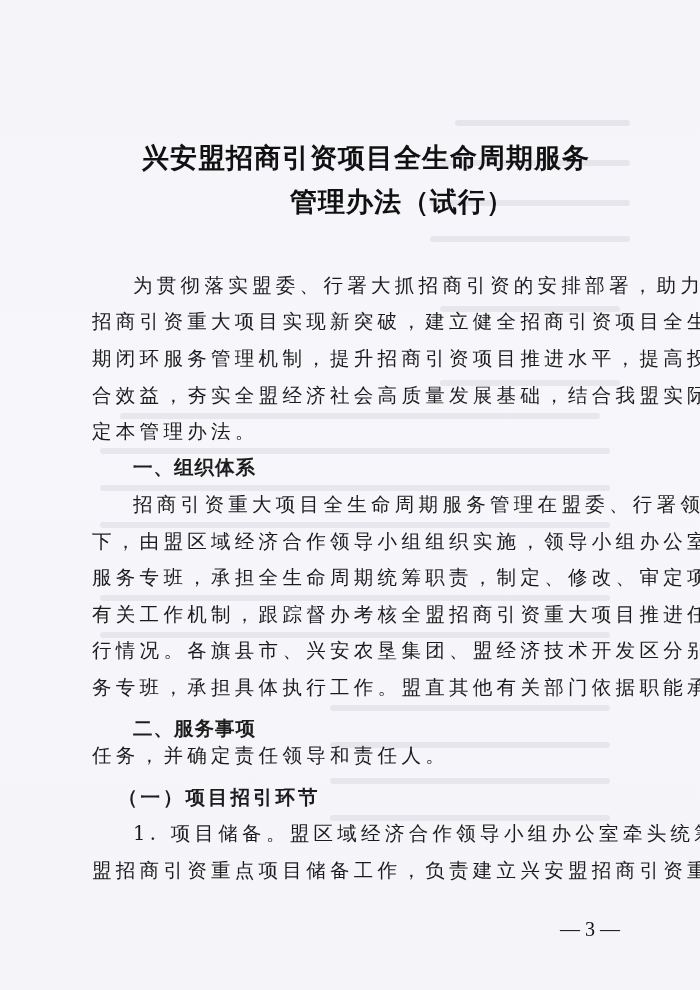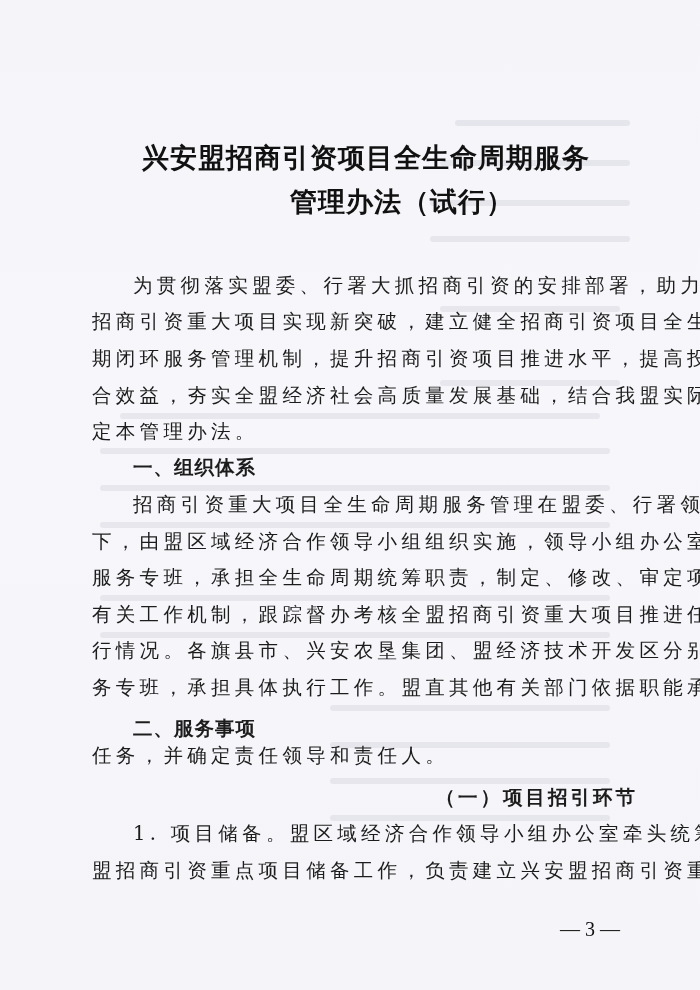--- a/index.html
+++ b/index.html
@@ -27,21 +27,21 @@
     position: absolute; left: 92px; width: 520px;
     font-size: 19.5px; line-height: 36px; height: 36px;
     white-space: nowrap; letter-spacing: 4.3px;
     color: #1c1c1c;
   }
   .line.indent { left: 133px; width: 480px; }
   .heading {
     font-family: Liberation Serif, serif;
     font-weight: bold; letter-spacing: 1px;
   }
-  .sub { letter-spacing: 3px; font-weight: bold; text-align: right; }
+  .sub { letter-spacing: 3px; font-weight: bold; }
   .pageno {
     position: absolute; left: 560px; top: 918px;
     font-size: 20px; font-family: "Liberation Serif", serif; color: #111;
   }
 </style>
 </head>
 <body>
 
 <div class="page">
 

